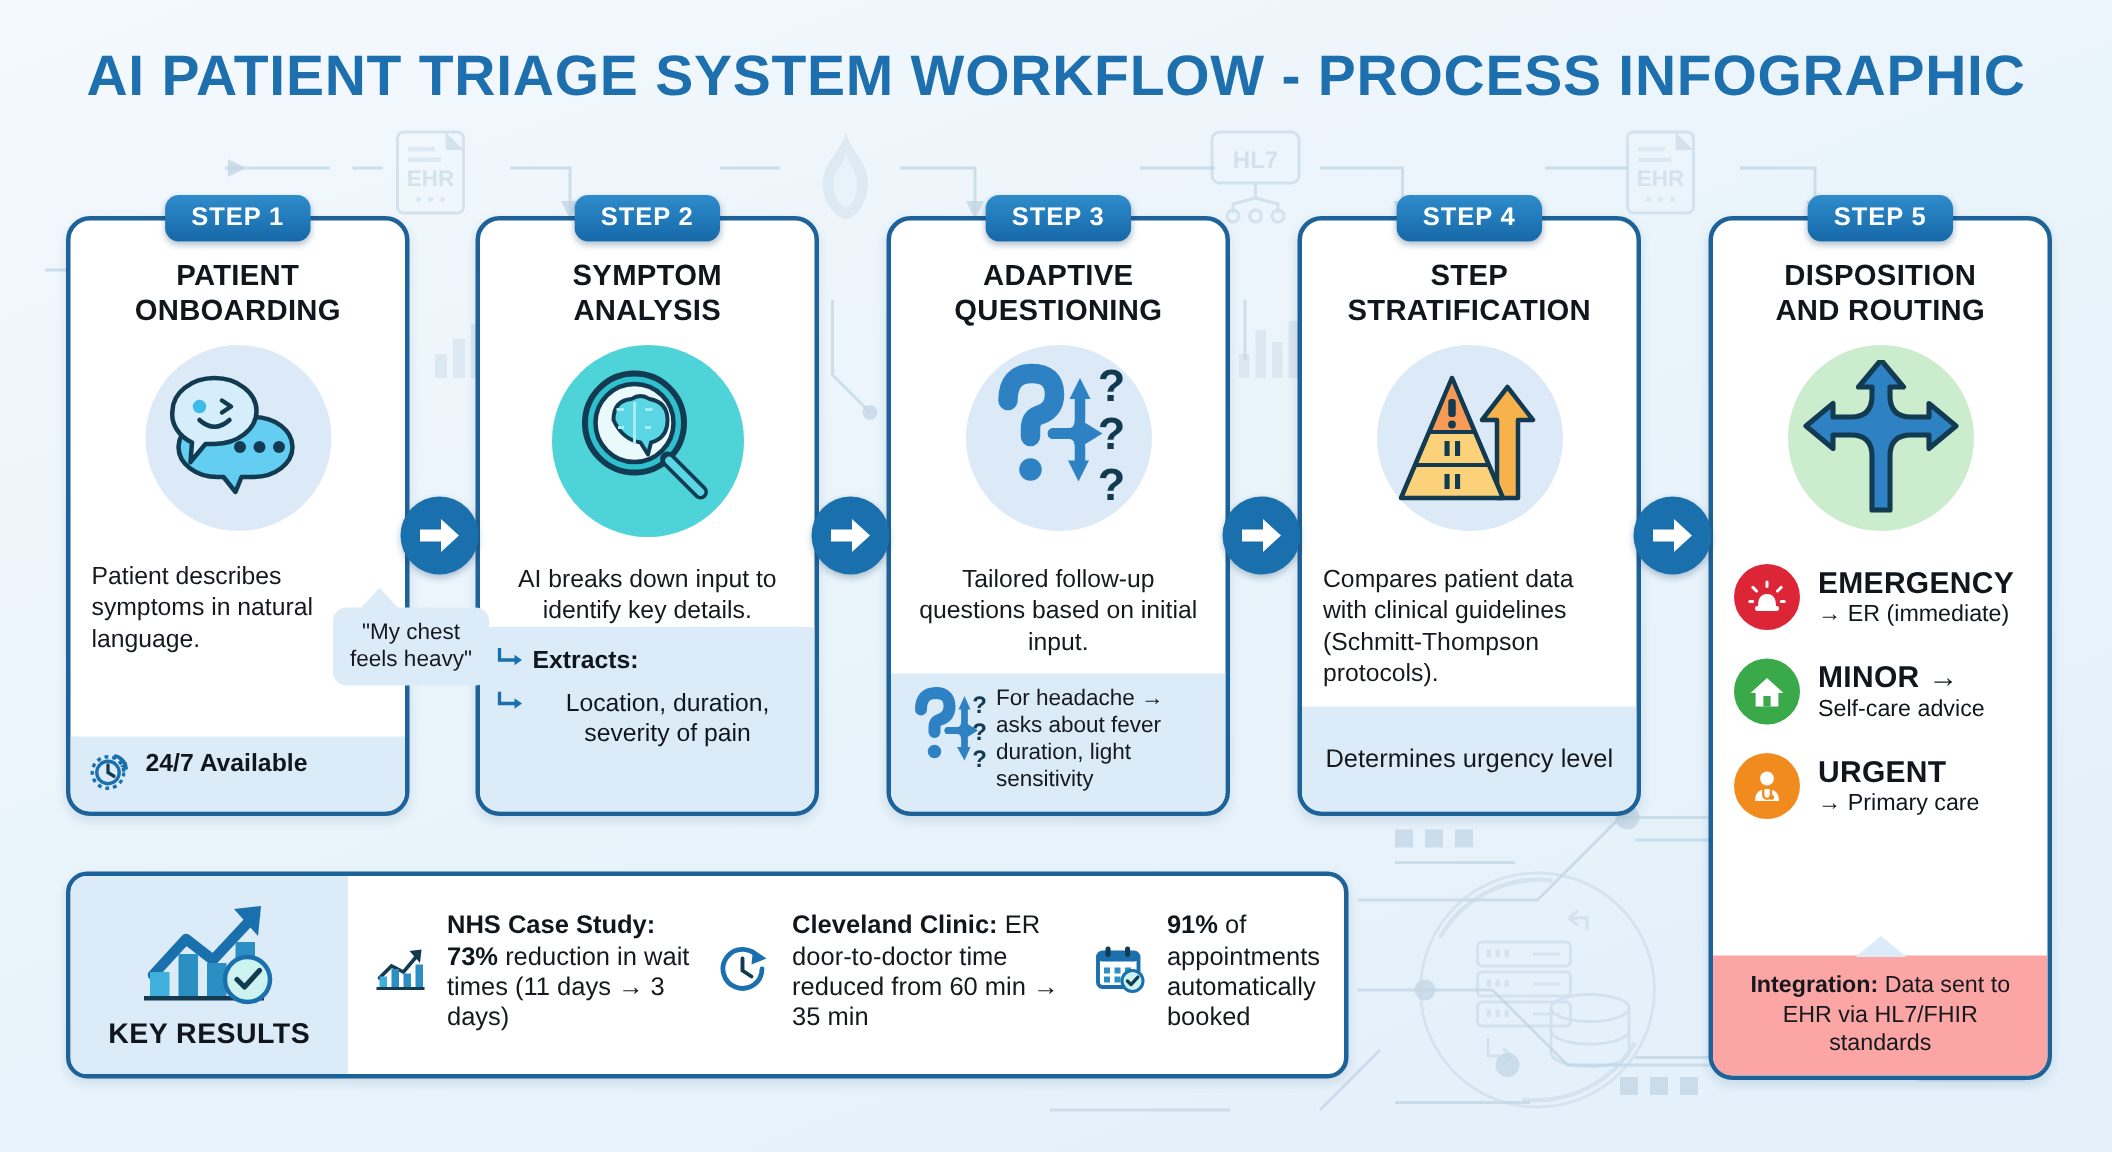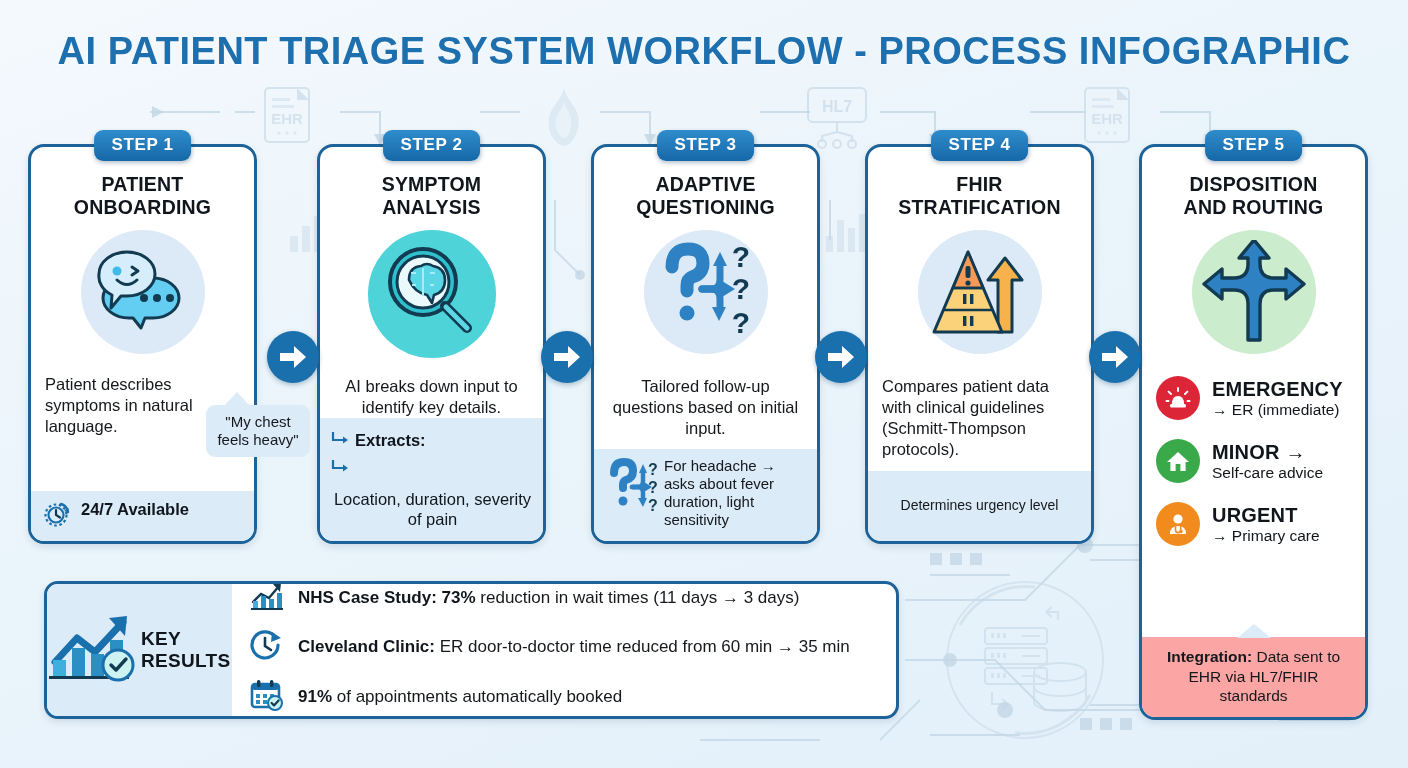--- a/index.html
+++ b/index.html
@@ -55,21 +55,21 @@
   }
   .card-body{
     margin:10px 14px 0;text-align:center;
     font-size:16.5px;color:#15181c;line-height:1.27;
   }
   .card-body.left{text-align:left;}
   .footer{
     margin-top:auto;background:#dbebf8;
     padding:9px 12px;box-sizing:border-box;
   }
-  .footer.center{font-size:14px;color:#15181c;line-height:1.27;}
+  .footer.center{font-size:17px;color:#15181c;line-height:1.27;}
   .footer-row{display:flex;align-items:center;gap:10px;}
   .footer-txt{font-size:16.5px;font-weight:bold;color:#10161c;}
 
   
   .bubble{
     position:absolute;right:-56px;top:258px;width:104px;
     background:#dbebf8;border-radius:9px;padding:8px 9px;
     font-size:15px;line-height:1.2;text-align:center;color:#15181c;
     z-index:7;box-sizing:border-box;
   }
@@ -115,24 +115,24 @@
 
   
   .results{
     position:absolute;left:44px;top:581px;width:855px;height:138px;
     background:#ffffff;border:3px solid #1d6298;border-radius:14px;
     box-sizing:border-box;display:flex;overflow:hidden;
     box-shadow:0 3px 7px rgba(20,70,110,.13);
   }
   .res-left{
     width:185px;flex:0 0 185px;background:#dbebf8;
-    display:flex;flex-direction:row;align-items:center;justify-content:center;gap:2px;
+    display:flex;flex-direction:column;align-items:center;justify-content:center;gap:2px;
   }
   .res-left-label{font-size:19px;font-weight:bold;color:#10161c;letter-spacing:.3px;}
-  .res-right{flex:1;display:flex;flex-direction:column;justify-content:center;gap:14px;padding:0 16px 4px 18px;}
+  .res-right{flex:1;display:flex;flex-direction:row;justify-content:center;gap:14px;padding:0 16px 4px 18px;}
   .res-row{display:flex;align-items:center;gap:14px;}
   .res-txt{font-size:17px;color:#15181c;line-height:1.2;}
   .res-txt b{font-weight:bold;color:#10161c;}
 </style>
 </head>
 <body>
 
 <div id="stage">
 
   <svg class="bgdeco" width="1408" height="768" viewBox="0 0 1408 768">
@@ -268,21 +268,21 @@
     <g opacity="0.45" transform="translate(826,210)" fill="#c7d9e7">
       <rect x="0" y="26" width="7" height="16"></rect>
         <rect x="11" y="10" width="7" height="32"></rect>
       <rect x="22" y="18" width="7" height="24"></rect>
         <rect x="33" y="4" width="7" height="38"></rect>
     </g>
   </svg>
 
   <div class="title">AI PATIENT TRIAGE SYSTEM WORKFLOW - PROCESS INFOGRAPHIC</div>
 
-  <div class="card" style="left:28px;top:144px;width:229px;height:400px;">
+  <div class="card" style="left:44px;top:144px;width:229px;height:400px;">
     <div class="badge">STEP 1</div>
     <div class="card-inner">
       <div class="card-title">
         <div>PATIENT</div>
           <div>ONBOARDING</div>
       </div>
       <div class="icon-circle" style="width:124px;height:124px;background:#dceaf7;">
         <svg width="104" height="92" viewBox="0 0 104 92">
           <path d="M62 32 a26 20 0 0 1 26 20 a26 20 0 0 1 -26 20 h-8 l-4 10 l-8 -10 h-4 a26 20 0 0 1 -26 -20 a26 20 0 0 1 26 -20 z" fill="#63cdf2" stroke="#123b52" stroke-width="3" stroke-linejoin="round"></path>
           <path d="M36 6 a28 22 0 0 1 28 22 a28 22 0 0 1 -28 22 h-6 l-10 12 l1 -13 a28 22 0 0 1 -13 -21 a28 22 0 0 1 28 -22 z" fill="#d6eefc" stroke="#123b52" stroke-width="3" stroke-linejoin="round"></path>
@@ -332,21 +332,21 @@
       <div class="footer" style="height:124px;padding:12px 8px 10px 10px;text-align:center;">
         <div class="extract b">
           <span style="flex:0 0 18px;padding-top:2px;">
             <svg width="18" height="18" viewBox="0 0 18 18">
                 <path d="M3 0 v8 h11" fill="none" stroke="#1a6fad" stroke-width="2.2"></path>
                 <polygon points="13,4.5 18,8 13,11.5" fill="#1a6fad"></polygon>
               </svg>
           </span>
           <span>Extracts:</span>
         </div>
-        <div class="extract" style="margin-top:4px;flex-direction:column;">
+        <div class="extract" style="margin-top:4px;">
           <span style="flex:0 0 18px;padding-top:2px;">
             <svg width="18" height="18" viewBox="0 0 18 18">
                 <path d="M3 0 v8 h11" fill="none" stroke="#1a6fad" stroke-width="2.2"></path>
                 <polygon points="13,4.5 18,8 13,11.5" fill="#1a6fad"></polygon>
               </svg>
           </span>
           <span>Location, duration, severity of pain</span>
         </div>
       </div>
     </div>
@@ -393,21 +393,21 @@
         </span>
         <span class="s3txt">For headache → asks about fever duration, light sensitivity</span>
       </div>
     </div>
   </div>
 
   <div class="card" style="left:865px;top:144px;width:229px;height:400px;">
     <div class="badge">STEP 4</div>
     <div class="card-inner">
       <div class="card-title">
-        <div>FHIR</div>
+        <div>STEP</div>
           <div>STRATIFICATION</div>
       </div>
       <div class="icon-circle" style="width:124px;height:124px;background:#dceaf7;">
         <svg width="104" height="92" viewBox="0 0 104 92">
           <path d="M70 86 v-52 h-10 l17 -22 l17 22 h-10 v52 z" fill="#f7b24c" stroke="#123b52" stroke-width="3" stroke-linejoin="round"></path>
           <path d="M40 6 L74 86 H6 Z" fill="#fbd27a" stroke="#123b52" stroke-width="3" stroke-linejoin="round"></path>
           <path d="M40 6 L55 42 H25 Z" fill="#f79a55" stroke="#123b52" stroke-width="2.6" stroke-linejoin="round"></path>
           <path d="M25 42 h30 M16 64 h48" stroke="#123b52" stroke-width="2.6" fill="none"></path>
           <rect x="37.5" y="20" width="5" height="12" rx="2" fill="#123b52"></rect>
           <circle cx="40" cy="37" r="2.6" fill="#123b52"></circle>

